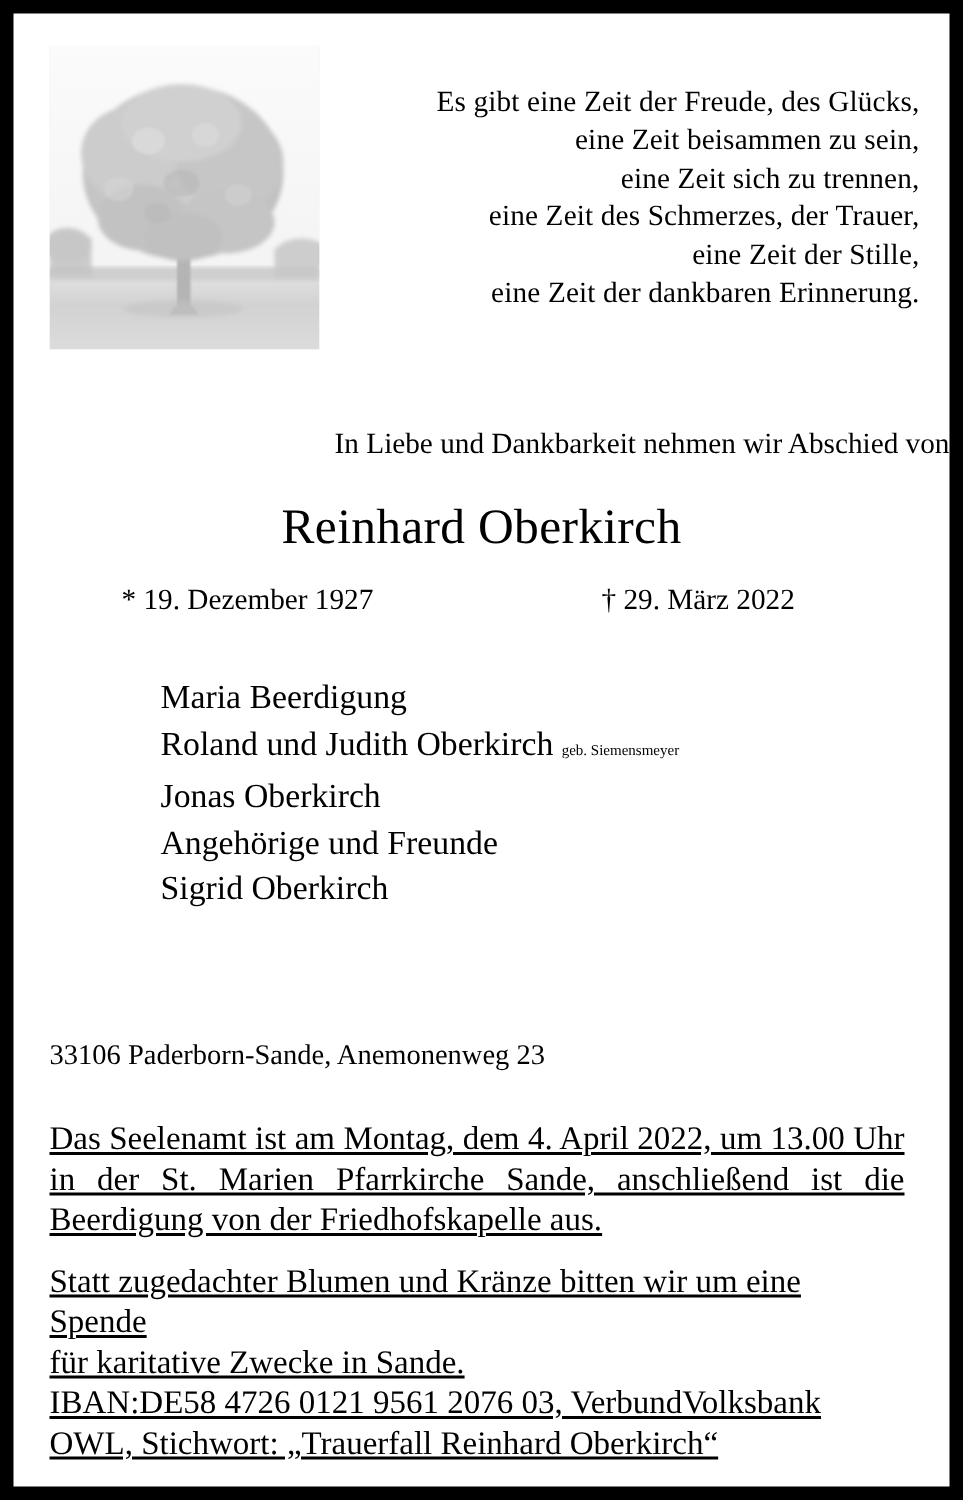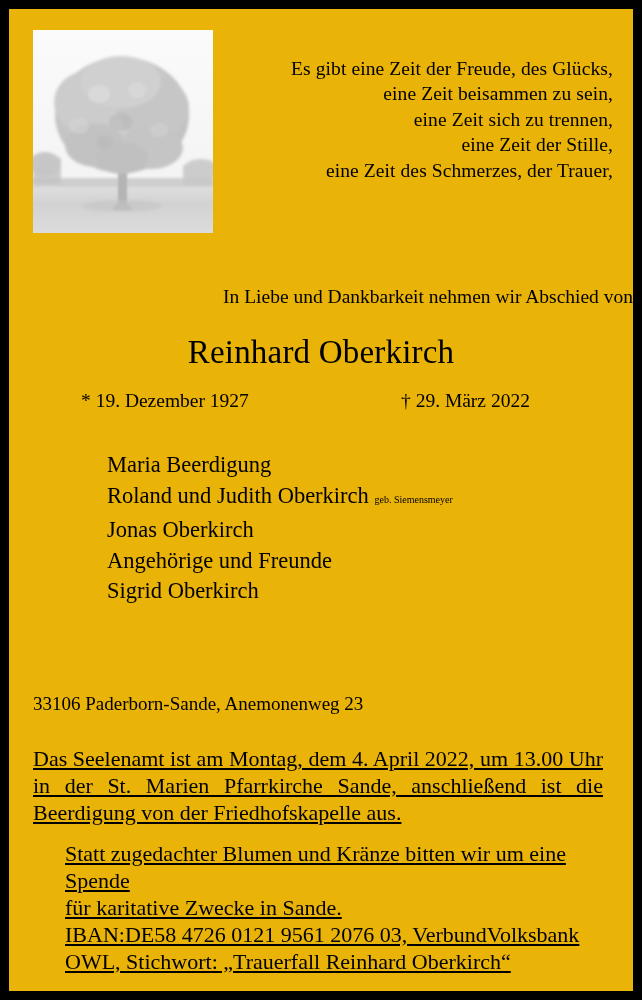--- a/index.html
+++ b/index.html
@@ -24,21 +24,21 @@
     height: 1000px;
     box-sizing: border-box;
     background: #000000;
     padding: 9px 9px 9px 9px;
   }
   .obituary-card {
     position: relative;
     width: 100%;
     height: 100%;
     box-sizing: border-box;
-    background: #eab308;
+    background: #ffffff;
     overflow: hidden;
   }
 
   
   .top-area {
     position: absolute;
     left: 0;
     top: 0;
     width: 100%;
     height: 236px;
@@ -151,21 +151,21 @@
     width: 570px;
   }
   .note-paragraph {
     font-size: 22px;
     line-height: 27px;
     text-align: justify;
     margin: 0 0 14px 0;
     text-decoration: underline;
   }
   .note-paragraph:last-child { margin-bottom: 0; }
-  .note-paragraph.no-justify { text-align: left; margin-left: 32px; }
+  .note-paragraph.no-justify { text-align: left; }
   .note-line { display: block; }
 </style>
 </head>
 <body>
 
 <div class="obituary-frame">
   <div class="obituary-card">
 
     <div class="top-area">
 
@@ -233,22 +233,23 @@
           <g filter="url(#soften)" opacity="0.55">
             <ellipse cx="89" cy="176" rx="40" ry="6" fill="#c3c3c3"></ellipse>
           </g>
         </svg>
       </div>
 
       <div class="poem">
         <span class="poem-line">Es gibt eine Zeit der Freude, des Glücks,</span>
         <span class="poem-line">eine Zeit beisammen zu sein,</span>
         <span class="poem-line">eine Zeit sich zu trennen,</span>
+        <span class="poem-line">eine Zeit des Schmerzes, der Trauer,</span>
         <span class="poem-line">eine Zeit der Stille,</span>
-        <span class="poem-line">eine Zeit des Schmerzes, der Trauer,</span>
+        <span class="poem-line">eine Zeit der dankbaren Erinnerung.</span>
       </div>
     </div>
 
     <div class="farewell">In Liebe und Dankbarkeit nehmen wir Abschied von</div>
 
     <div class="deceased-name">Reinhard Oberkirch</div>
 
     <div class="dates-row">
       <div class="date-birth">
         <span>*</span>

